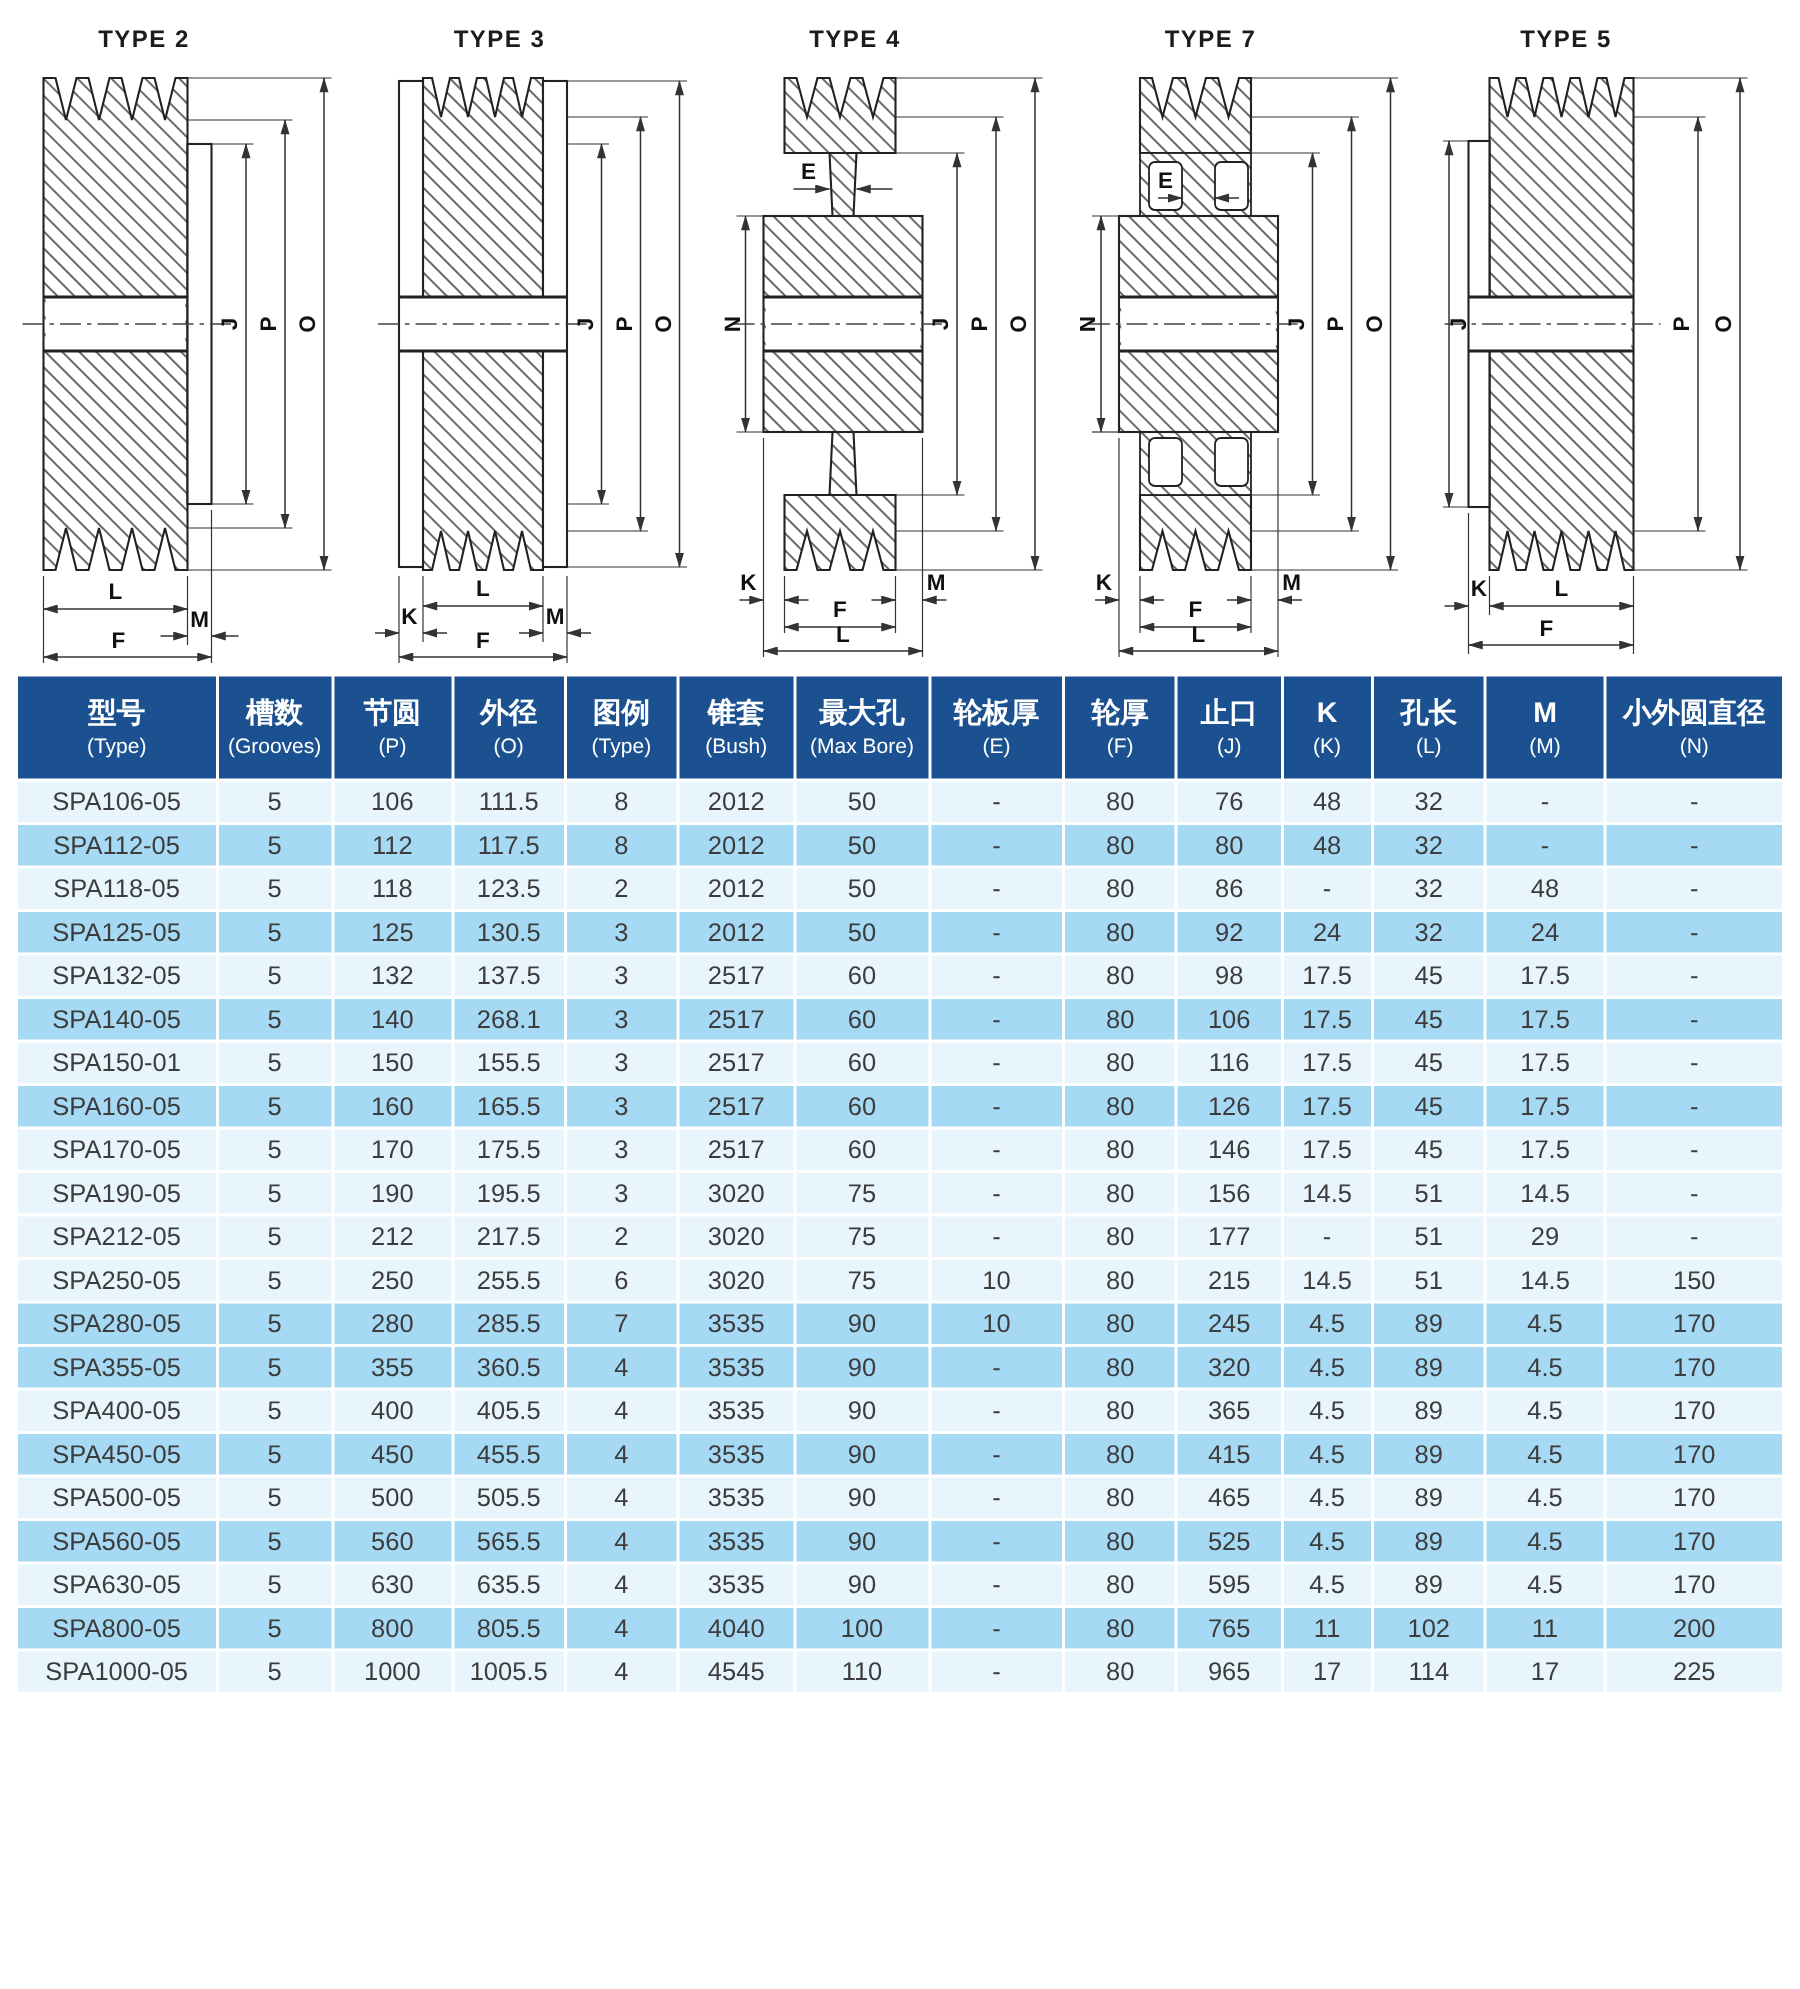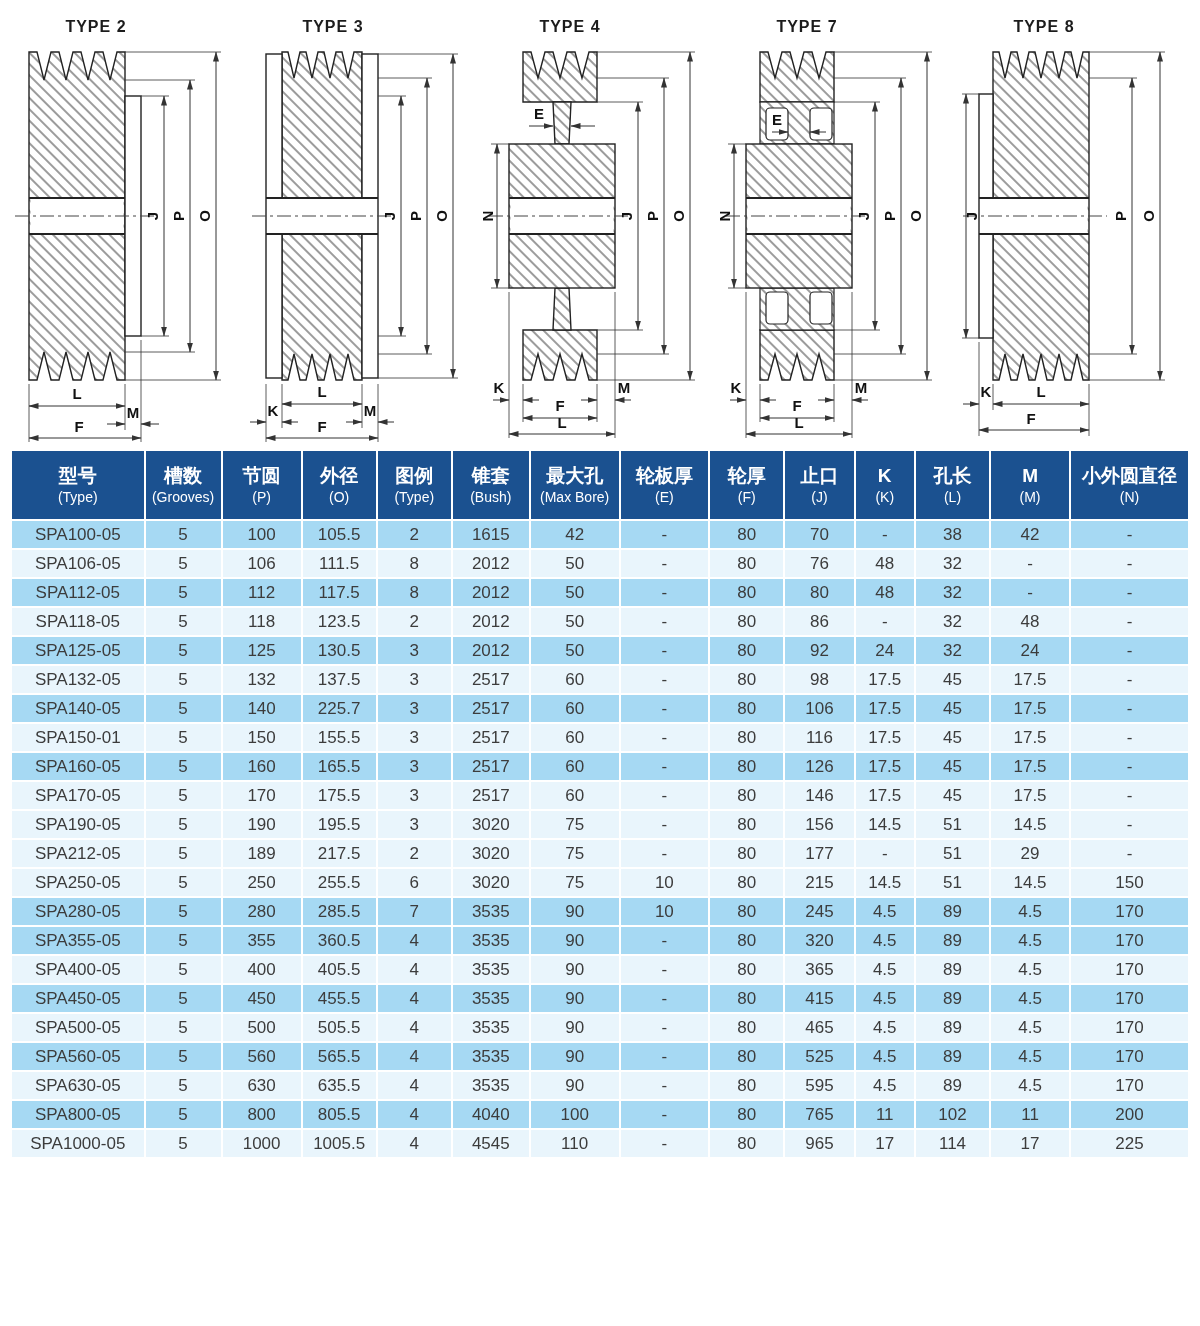--- a/index.html
+++ b/index.html
@@ -236,21 +236,21 @@
         <text class="lbl" x="141" y="355">M</text>
         <line class="dim" x1="40" y1="380" x2="114" y2="380" marker-start="url(#as)" marker-end="url(#ae)"></line>
         <text class="lbl" x="77" y="373">F</text>
         <line class="dim" x1="26" y1="396" x2="132" y2="396" marker-start="url(#as)" marker-end="url(#ae)"></line>
         <text class="lbl" x="79" y="390">L</text>
       </g>
     </svg>
   </div>
 
   <div class="diagram">
-    <div class="diagram-title">TYPE 8</div>
+    <div class="diagram-title">TYPE 5</div>
     <svg width="235" height="405" viewBox="0 0 235 405">
       <g>
         <path class="out" d="M36,14 h6 l6,26 l6,-26 h6 l6,26 l6,-26 h6 l6,26 l6,-26 h6 l6,26 l6,-26 h6 l6,26 l6,-26 h6 V342 h-6 l-6,-26 l-6,26 h-6 l-6,-26 l-6,26 h-6 l-6,-26 l-6,26 h-6 l-6,-26 l-6,26 h-6 l-6,-26 l-6,26 h-6 Z"></path>
         <rect class="plate" x="22" y="56" width="14" height="244"></rect>
         <rect x="23.5" y="160" width="107" height="36" fill="#fff"></rect>
         <line class="bore" x1="22" y1="160" x2="132" y2="160"></line>
         <line class="bore" x1="22" y1="196" x2="132" y2="196"></line>
         <line class="cl" x1="6" y1="178" x2="150" y2="178"></line>
       </g>
       <g>
@@ -352,36 +352,20 @@
             <div class="cn">M</div>
             <div class="en">(M)</div>
           </th>
           <th>
             <div class="cn">小外圆直径</div>
             <div class="en">(N)</div>
           </th>
         </tr>
     </thead>
     <tbody>
-        <tr class="r-med">
-          <td>SPA100-05</td>
-          <td>5</td>
-          <td>100</td>
-          <td>105.5</td>
-          <td>2</td>
-          <td>1615</td>
-          <td>42</td>
-          <td>-</td>
-          <td>80</td>
-          <td>70</td>
-          <td>-</td>
-          <td>38</td>
-          <td>42</td>
-          <td>-</td>
-        </tr>
         <tr class="r-light">
           <td>SPA106-05</td>
           <td>5</td>
           <td>106</td>
           <td>111.5</td>
           <td>8</td>
           <td>2012</td>
           <td>50</td>
           <td>-</td>
           <td>80</td>
@@ -452,21 +436,21 @@
           <td>98</td>
           <td>17.5</td>
           <td>45</td>
           <td>17.5</td>
           <td>-</td>
         </tr>
         <tr class="r-med">
           <td>SPA140-05</td>
           <td>5</td>
           <td>140</td>
-          <td>225.7</td>
+          <td>268.1</td>
           <td>3</td>
           <td>2517</td>
           <td>60</td>
           <td>-</td>
           <td>80</td>
           <td>106</td>
           <td>17.5</td>
           <td>45</td>
           <td>17.5</td>
           <td>-</td>
@@ -531,21 +515,21 @@
           <td>80</td>
           <td>156</td>
           <td>14.5</td>
           <td>51</td>
           <td>14.5</td>
           <td>-</td>
         </tr>
         <tr class="r-light">
           <td>SPA212-05</td>
           <td>5</td>
-          <td>189</td>
+          <td>212</td>
           <td>217.5</td>
           <td>2</td>
           <td>3020</td>
           <td>75</td>
           <td>-</td>
           <td>80</td>
           <td>177</td>
           <td>-</td>
           <td>51</td>
           <td>29</td>

